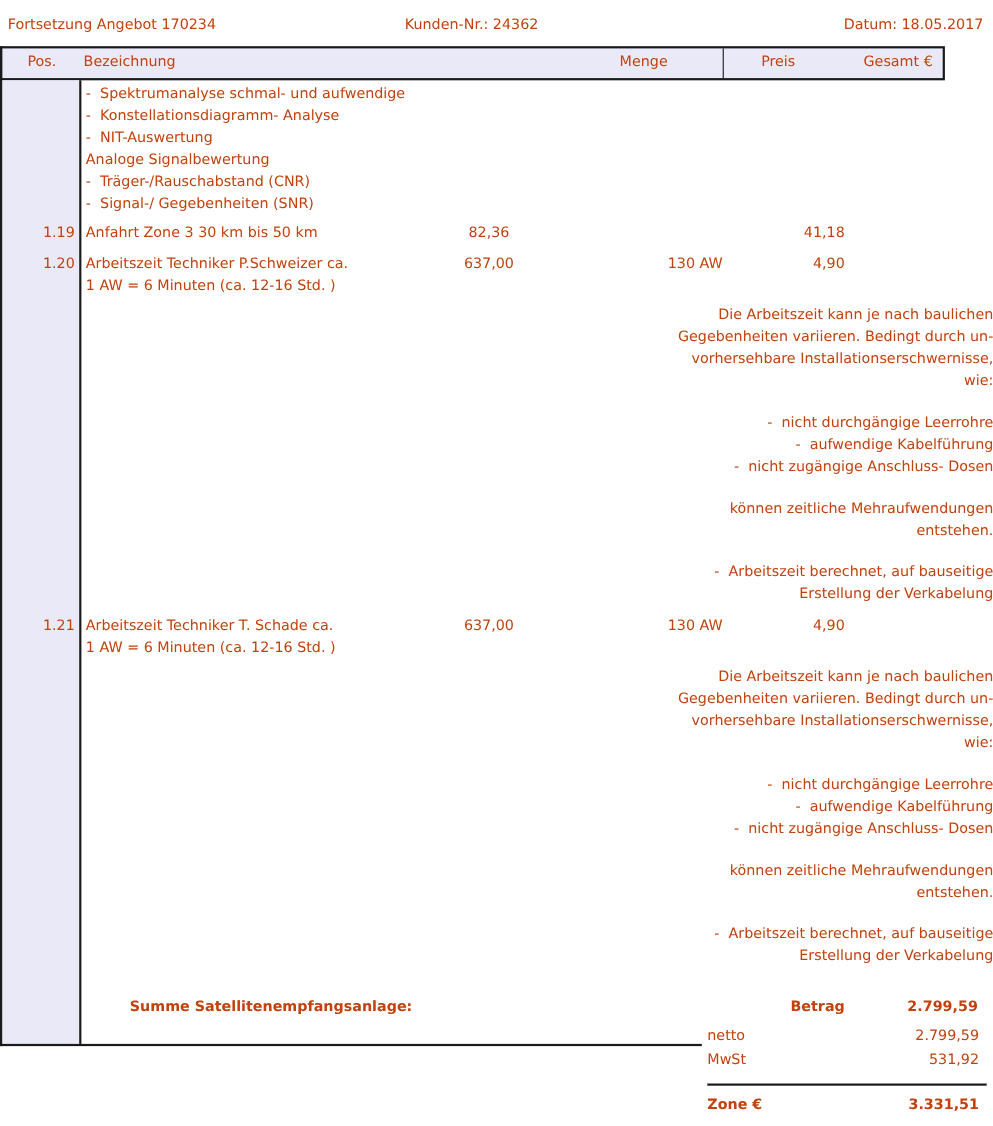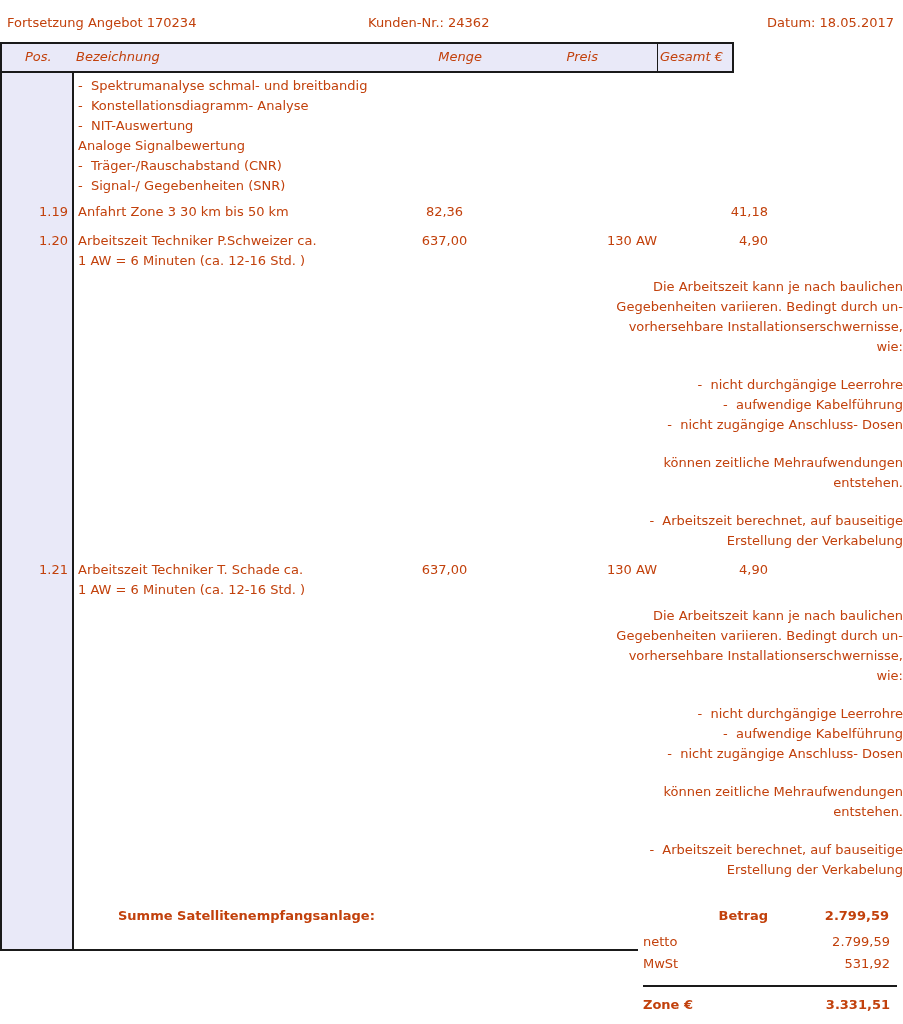--- a/index.html
+++ b/index.html
@@ -9,22 +9,22 @@
     font-family:"DejaVu Sans","Liberation Sans",sans-serif;
     font-size:13px; line-height:20px; color:#1a1a1a; overflow:hidden;
   }
   
   .topbar { position:absolute; left:0; top:13px; width:903px; height:20px; }
   .topbar .tb-left   { position:absolute; left:7px; top:0; white-space:pre; }
   .topbar .tb-center { position:absolute; left:368px; top:0; white-space:pre; }
   .topbar .tb-right  { position:absolute; right:9px; top:0; white-space:pre; }
   
   .thead {
-    position:absolute; left:0; top:42px; width:734px; height:31px;
-    background:var(--stripe); border:2px solid var(--bord); line-height:26px;font-style:italic;
+    position:absolute; left:0; top:42px; width:859px; height:31px;
+    background:var(--stripe); border:2px solid var(--bord); line-height:26px;
   }
   .thead span { position:absolute; top:0; white-space:pre; }
   .h-pos { left:23px; }
   .h-bez { left:74px; }
   .h-menge  { right:250px; }
   .h-preis  { right:134px; }
   .h-gesamt { right:9px; }
   .h-vline { position:absolute; left:655px; top:0; width:1px; height:27px; background:var(--bord); }
   
   .pos-stripe { position:absolute; left:2px;  top:73px; width:70px; height:876px; background:var(--stripe); }
@@ -81,21 +81,21 @@
   </div>
 
   <div class="pos-stripe"></div>
   <div class="l-border"></div>
   <div class="v-sep"></div>
   <div class="b-border"></div>
 
   <div class="tbody">
     <div id="rows">
         <div class="trow trow-0">
-          <div class="tline">-  Spektrumanalyse schmal- und breitbandig</div>
+          <div class="tline">-  Spektrumanalyse schmal- und aufwendige</div>
           <div class="tline">-  Konstellationsdiagramm- Analyse</div>
           <div class="tline">-  NIT-Auswertung</div>
           <div class="tline">Analoge Signalbewertung</div>
           <div class="tline">-  Träger-/Rauschabstand (CNR)</div>
           <div class="tline">-  Signal-/ Gegebenheiten (SNR)</div>
         </div>
         <div class="trow trow-1">
           <div class="tline"><span class="pos-cell">1.19</span><span class="desc-cell">Anfahrt Zone 3 30 km bis 50 km</span><span class="col-preis">41,18</span><span class="col-gesamt">82,36</span></div>
         </div>
         <div class="trow trow-2">

